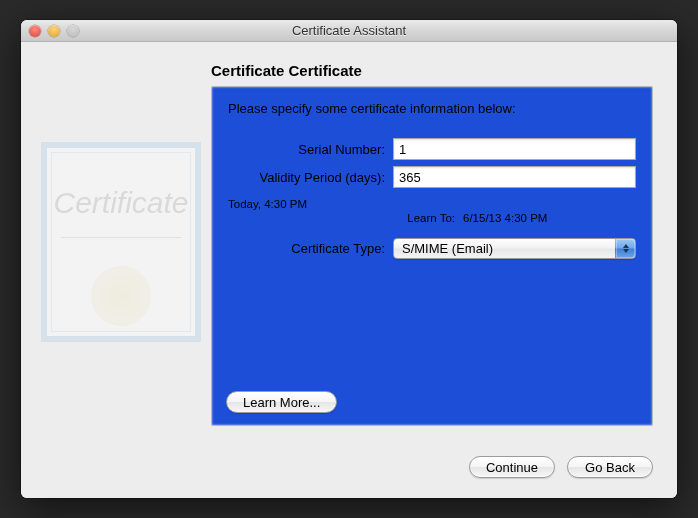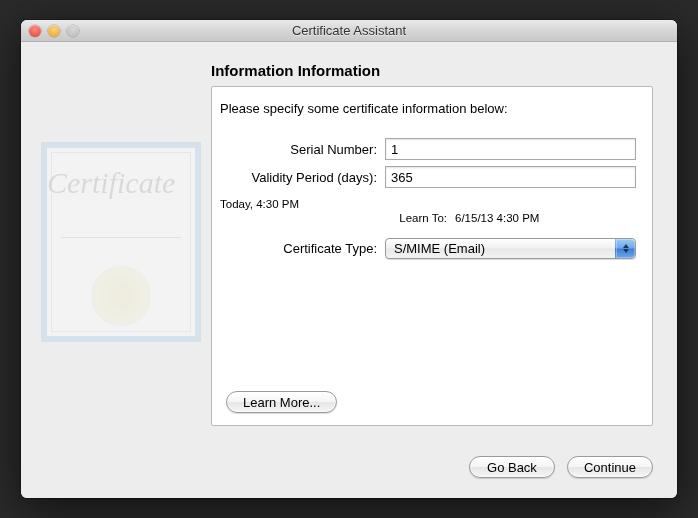--- a/index.html
+++ b/index.html
@@ -73,24 +73,25 @@
     border: 6px solid #a9cfe8;
     background: #fff;
   }
   .cert-bg .inner {
     position: absolute;
     inset: 10px;
     border: 1px solid #cfe3f0;
   }
   .cert-bg .script {
     position: absolute;
-    top: 24px;
+    top: 44px;
     left: 6px;
     right: 6px;
-    font-family: Liberation Serif, serif;
+    text-align: center;
+    font-family: Liberation Sans, sans-serif;
     font-size: 30px;
     color: #b5b5b5;
     font-style: italic;
   }
   .cert-bg .swirl {
     position: absolute;
     top: 95px;
     left: 20px; right: 20px;
     height: 10px;
     border-top: 1px solid #c9c9c9;
@@ -111,25 +112,25 @@
     top: 20px;
     font-size: 15px;
     font-weight: bold;
   }
   .panel {
     position: absolute;
     left: 190px;
     top: 44px;
     right: 24px;
     height: 340px;
-    background: #ffffff;
+    background: #1d4ed8;
     border: 1px solid #b7b7b7;
     border-radius: 2px;
     box-shadow: inset 0 0 2px rgba(255,255,255,0.8);
-    padding: 14px 16px 12px 8px;
+    padding: 14px 16px 12px 16px;
   }
   .instruction {
     font-size: 13px;
     margin-bottom: 22px;
   }
   .form-row {
     display: flex;
     align-items: center;
     margin-bottom: 6px;
   }
@@ -253,21 +254,21 @@
   <div class="content">
 
     <div class="cert-bg">
       <div class="frame"></div>
       <div class="inner"></div>
       <div class="script">Certificate</div>
       <div class="swirl"></div>
       <div class="seal"></div>
     </div>
 
-    <div class="heading">Information Information</div>
+    <div class="heading">Certificate Certificate</div>
 
     <div class="panel">
       <div class="instruction">Please specify some certificate information below:</div>
 
       <div class="form-row">
         <div class="form-label">Serial Number:</div>
         <input class="text-input" type="text" value="1" style="">
       </div>
 
       <div class="form-row">
@@ -299,18 +300,18 @@
           </div>
         </div>
       </div>
 
       <div class="learn-more-row">
         <button class="aqua-button">Learn More...</button>
       </div>
     </div>
 
     <div class="footer-buttons">
+      <button class="aqua-button">Continue</button>
       <button class="aqua-button">Go Back</button>
-      <button class="aqua-button">Continue</button>
     </div>
 
   </div>
 </div>
 
 </body></html>

